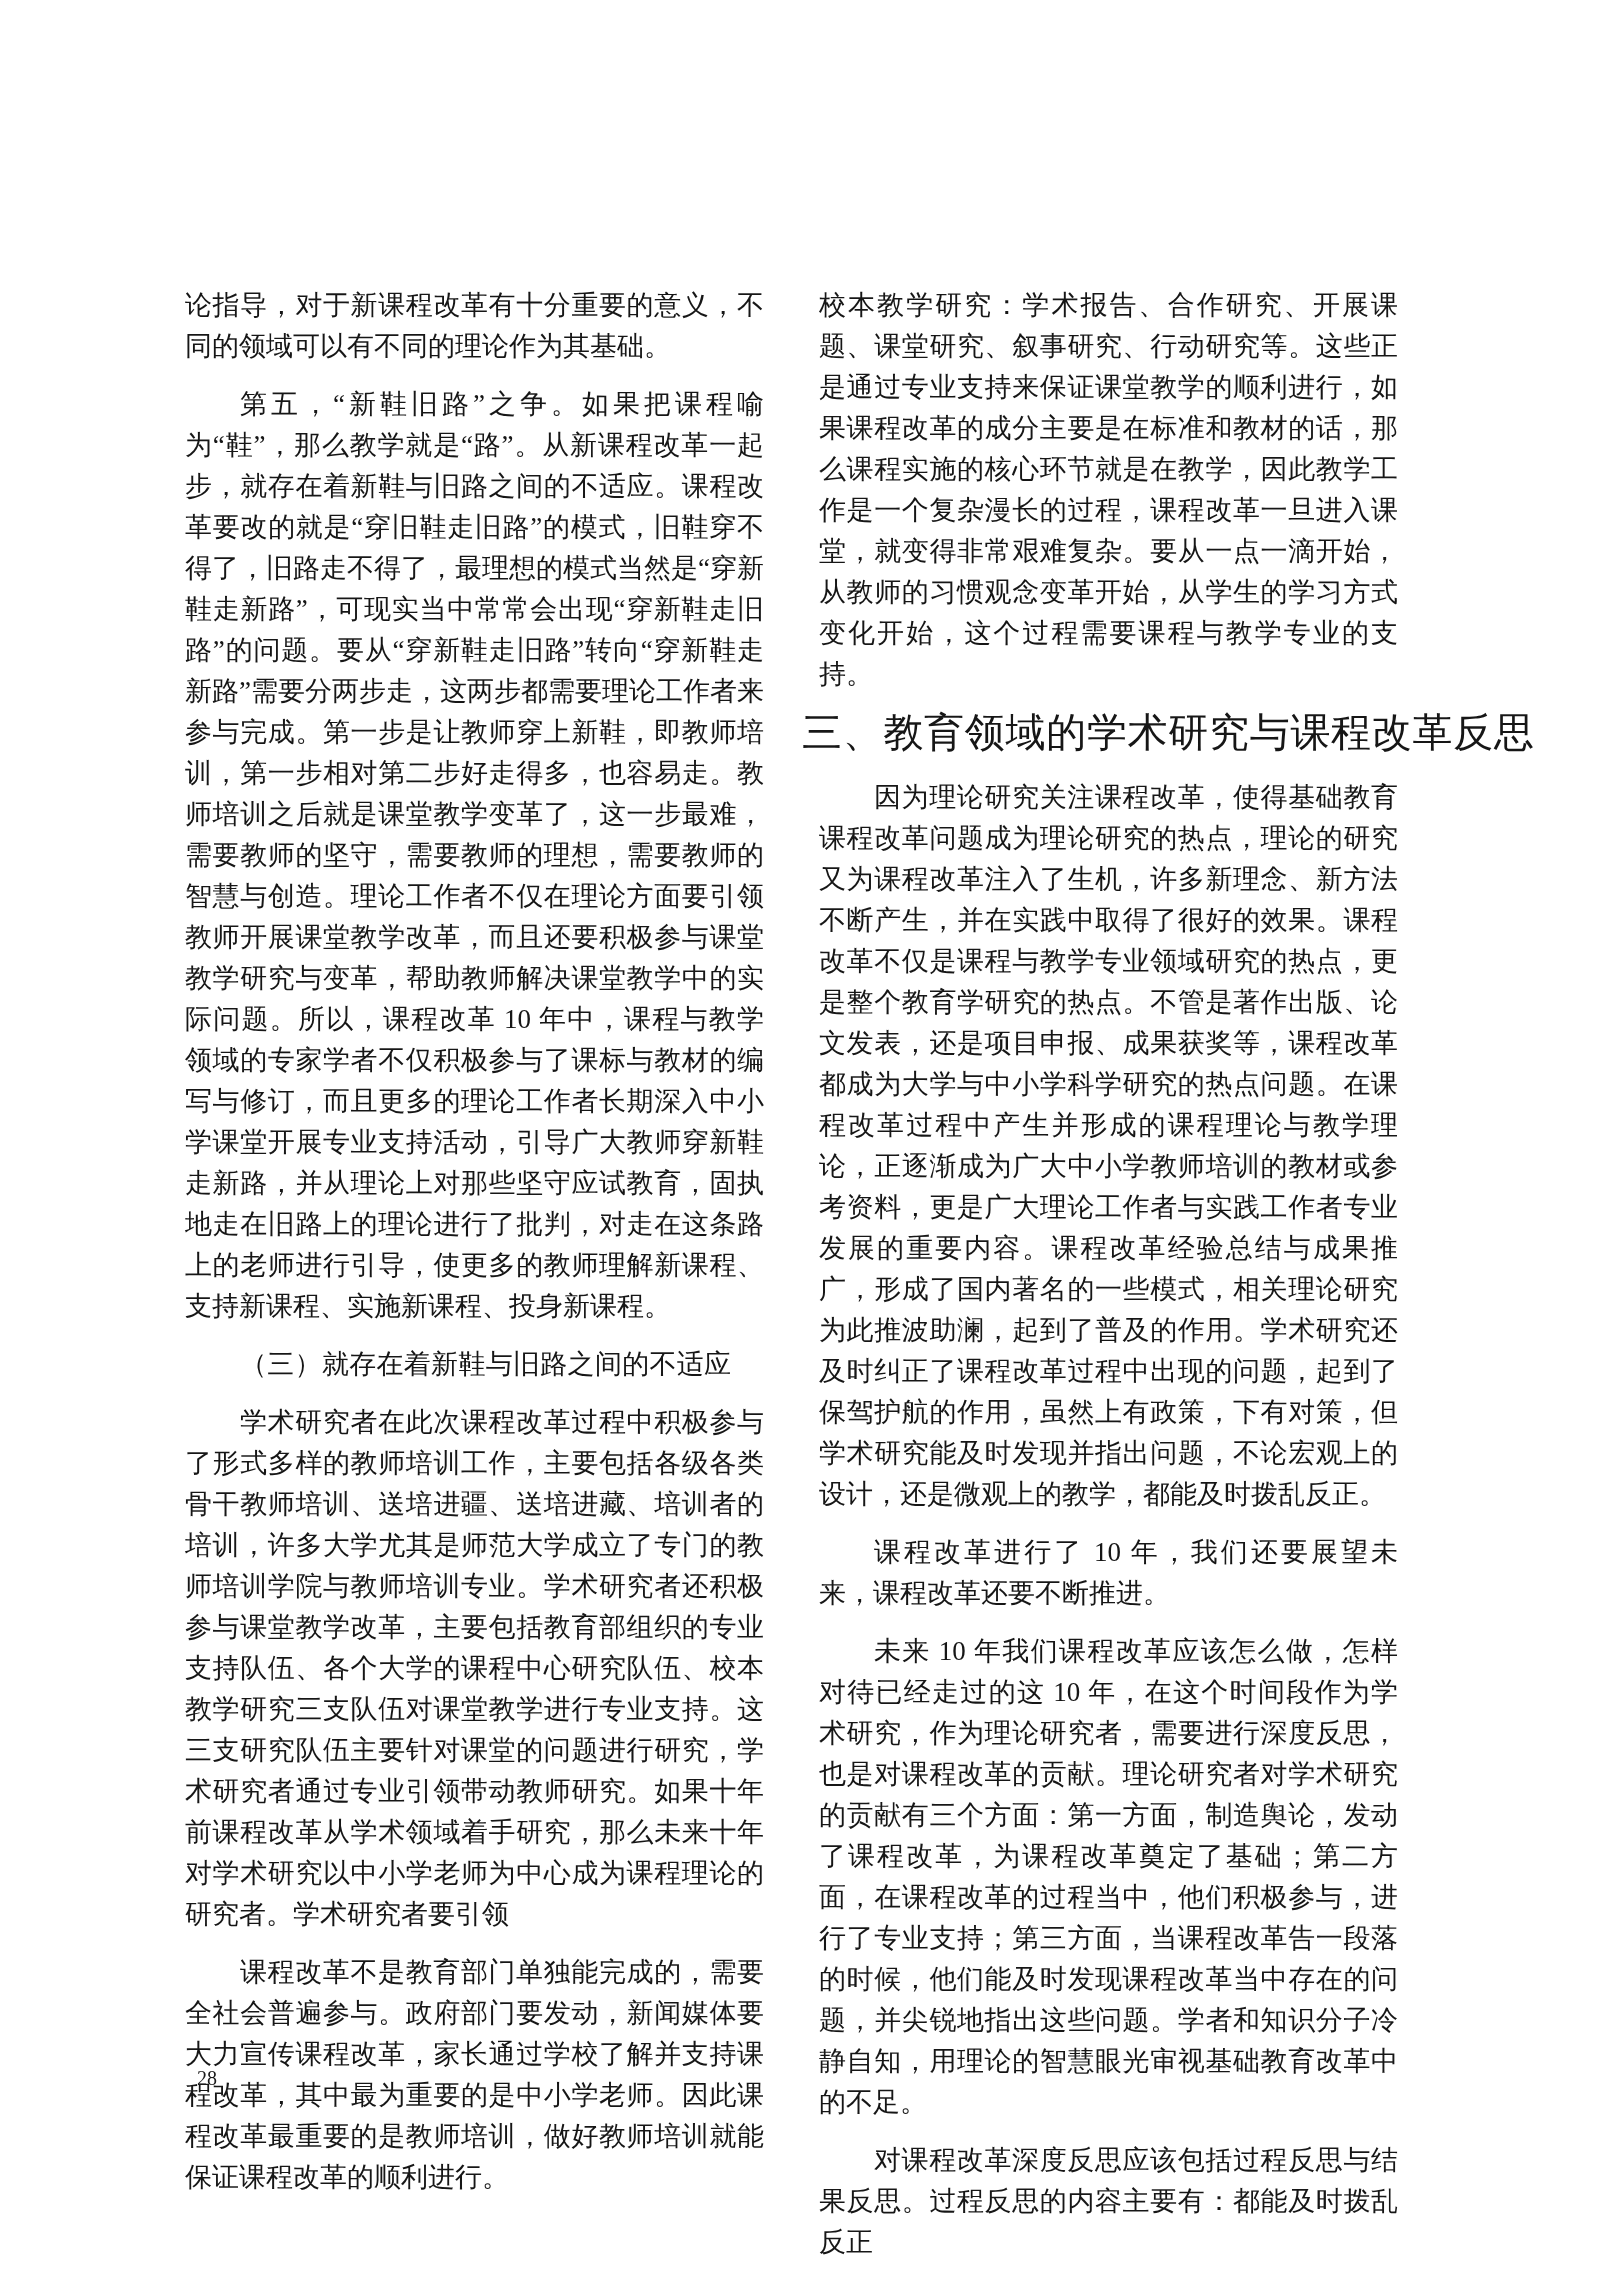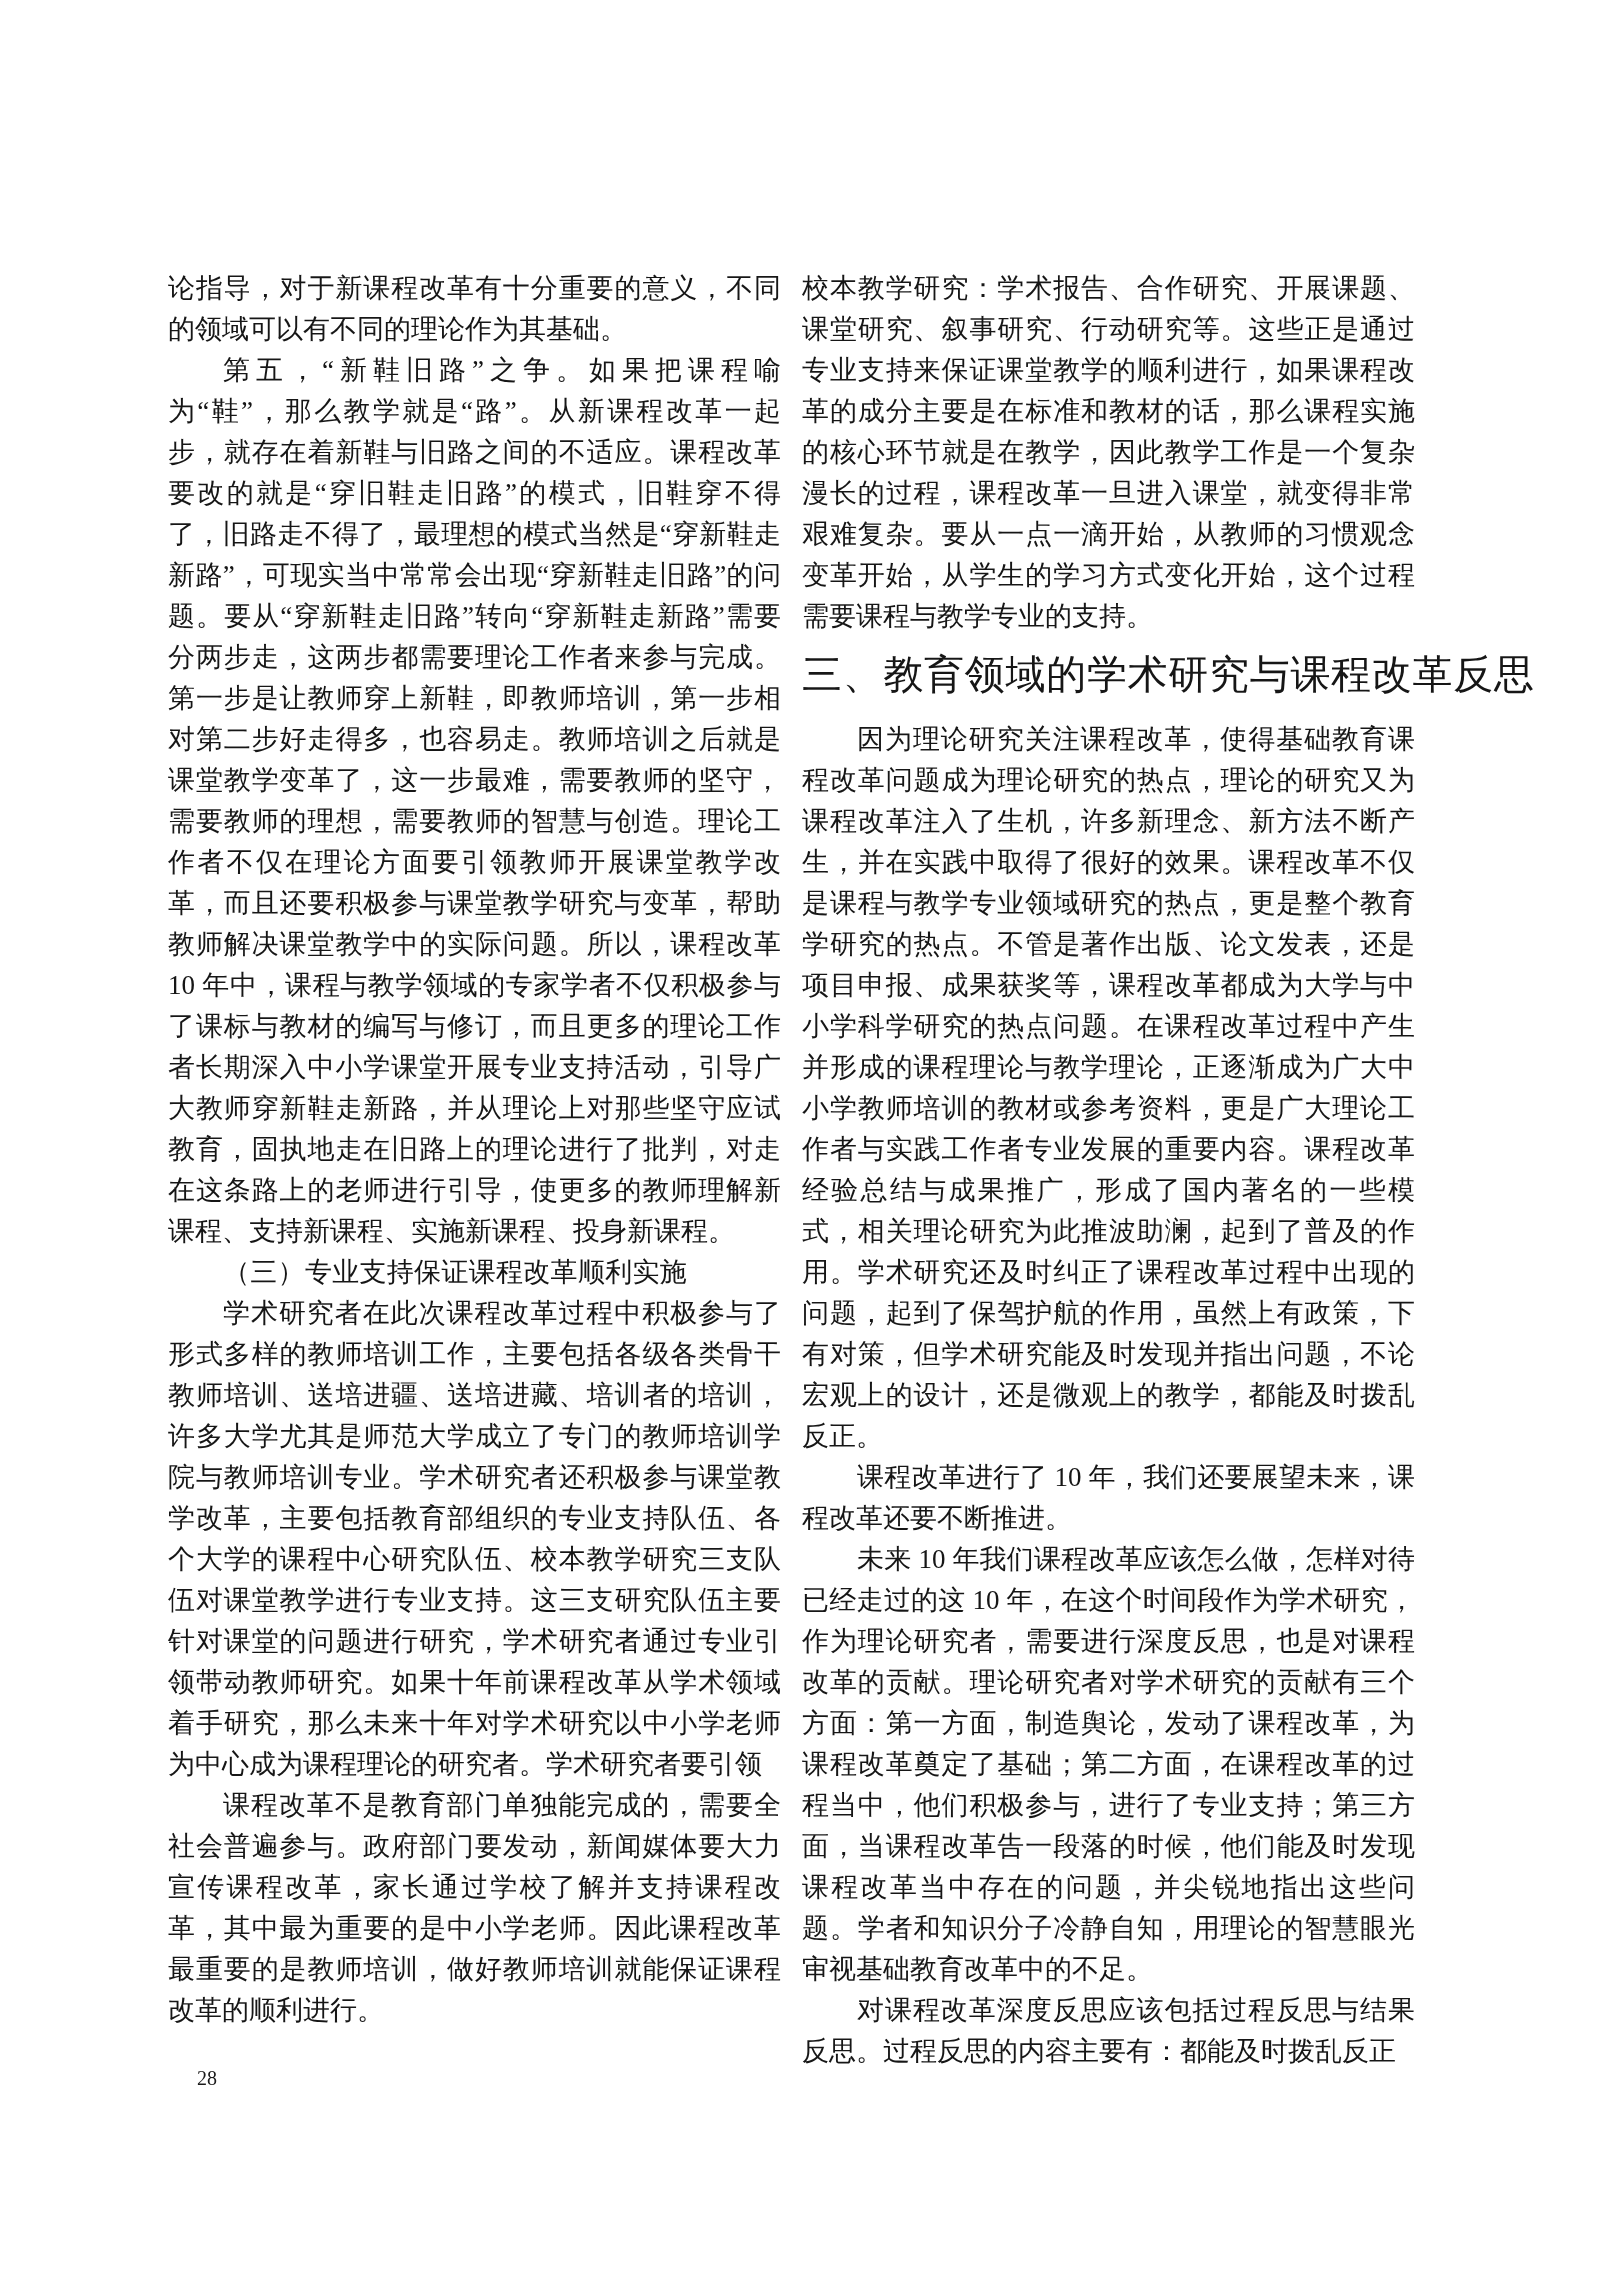--- a/index.html
+++ b/index.html
@@ -22,21 +22,21 @@
     width: 613px;
     font-size: 27px;
     line-height: 41px;
     text-align: justify;
     text-justify: inter-character;
     word-break: break-all;
   }
   .column-left  { left: 168px;  }
   .column-right { left: 802px; }
   .column p, .column h2 {
-    margin: 0;
+    margin: 17px;
     padding: 0;
     font-weight: normal;
   }
   .indent { text-indent: 55px; }
   .heading {
     font-size: 40px;
     line-height: 40px;
     margin: 18px 0 23.5px 0 !important;
     letter-spacing: 0.7px;
     white-space: nowrap;
@@ -51,21 +51,21 @@
     color: #1a1a1a;
   }
 </style>
 </head>
 <body>
 
 <div class="page">
   <div class="column column-left">
       <p class="body">论指导，对于新课程改革有十分重要的意义，不同的领域可以有不同的理论作为其基础。</p>
       <p class="body indent">第五，“新鞋旧路”之争。如果把课程喻为“鞋”，那么教学就是“路”。从新课程改革一起步，就存在着新鞋与旧路之间的不适应。课程改革要改的就是“穿旧鞋走旧路”的模式，旧鞋穿不得了，旧路走不得了，最理想的模式当然是“穿新鞋走新路”，可现实当中常常会出现“穿新鞋走旧路”的问题。要从“穿新鞋走旧路”转向“穿新鞋走新路”需要分两步走，这两步都需要理论工作者来参与完成。第一步是让教师穿上新鞋，即教师培训，第一步相对第二步好走得多，也容易走。教师培训之后就是课堂教学变革了，这一步最难，需要教师的坚守，需要教师的理想，需要教师的智慧与创造。理论工作者不仅在理论方面要引领教师开展课堂教学改革，而且还要积极参与课堂教学研究与变革，帮助教师解决课堂教学中的实际问题。所以，课程改革 10 年中，课程与教学领域的专家学者不仅积极参与了课标与教材的编写与修订，而且更多的理论工作者长期深入中小学课堂开展专业支持活动，引导广大教师穿新鞋走新路，并从理论上对那些坚守应试教育，固执地走在旧路上的理论进行了批判，对走在这条路上的老师进行引导，使更多的教师理解新课程、支持新课程、实施新课程、投身新课程。</p>
-      <p class="subheading indent">（三）专业支持保证课程改革顺利实施</p>
+      <p class="subheading indent">（三）就存在着新鞋与旧路之间的不适应</p>
       <p class="body indent">学术研究者在此次课程改革过程中积极参与了形式多样的教师培训工作，主要包括各级各类骨干教师培训、送培进疆、送培进藏、培训者的培训，许多大学尤其是师范大学成立了专门的教师培训学院与教师培训专业。学术研究者还积极参与课堂教学改革，主要包括教育部组织的专业支持队伍、各个大学的课程中心研究队伍、校本教学研究三支队伍对课堂教学进行专业支持。这三支研究队伍主要针对课堂的问题进行研究，学术研究者通过专业引领带动教师研究。如果十年前课程改革从学术领域着手研究，那么未来十年对学术研究以中小学老师为中心成为课程理论的研究者。学术研究者要引领</p>
       <p class="body indent">课程改革不是教育部门单独能完成的，需要全社会普遍参与。政府部门要发动，新闻媒体要大力宣传课程改革，家长通过学校了解并支持课程改革，其中最为重要的是中小学老师。因此课程改革最重要的是教师培训，做好教师培训就能保证课程改革的顺利进行。</p>
     </div>
   <div class="column column-right">
       <p class="body">校本教学研究：学术报告、合作研究、开展课题、课堂研究、叙事研究、行动研究等。这些正是通过专业支持来保证课堂教学的顺利进行，如果课程改革的成分主要是在标准和教材的话，那么课程实施的核心环节就是在教学，因此教学工作是一个复杂漫长的过程，课程改革一旦进入课堂，就变得非常艰难复杂。要从一点一滴开始，从教师的习惯观念变革开始，从学生的学习方式变化开始，这个过程需要课程与教学专业的支持。</p>
       <h2 class="heading">三、教育领域的学术研究与课程改革反思</h2>
       <p class="body indent">因为理论研究关注课程改革，使得基础教育课程改革问题成为理论研究的热点，理论的研究又为课程改革注入了生机，许多新理念、新方法不断产生，并在实践中取得了很好的效果。课程改革不仅是课程与教学专业领域研究的热点，更是整个教育学研究的热点。不管是著作出版、论文发表，还是项目申报、成果获奖等，课程改革都成为大学与中小学科学研究的热点问题。在课程改革过程中产生并形成的课程理论与教学理论，正逐渐成为广大中小学教师培训的教材或参考资料，更是广大理论工作者与实践工作者专业发展的重要内容。课程改革经验总结与成果推广，形成了国内著名的一些模式，相关理论研究为此推波助澜，起到了普及的作用。学术研究还及时纠正了课程改革过程中出现的问题，起到了保驾护航的作用，虽然上有政策，下有对策，但学术研究能及时发现并指出问题，不论宏观上的设计，还是微观上的教学，都能及时拨乱反正。</p>
       <p class="body indent">课程改革进行了 10 年，我们还要展望未来，课程改革还要不断推进。</p>
       <p class="body indent">未来 10 年我们课程改革应该怎么做，怎样对待已经走过的这 10 年，在这个时间段作为学术研究，作为理论研究者，需要进行深度反思，也是对课程改革的贡献。理论研究者对学术研究的贡献有三个方面：第一方面，制造舆论，发动了课程改革，为课程改革奠定了基础；第二方面，在课程改革的过程当中，他们积极参与，进行了专业支持；第三方面，当课程改革告一段落的时候，他们能及时发现课程改革当中存在的问题，并尖锐地指出这些问题。学者和知识分子冷静自知，用理论的智慧眼光审视基础教育改革中的不足。</p>
       <p class="body indent">对课程改革深度反思应该包括过程反思与结果反思。过程反思的内容主要有：都能及时拨乱反正</p>

